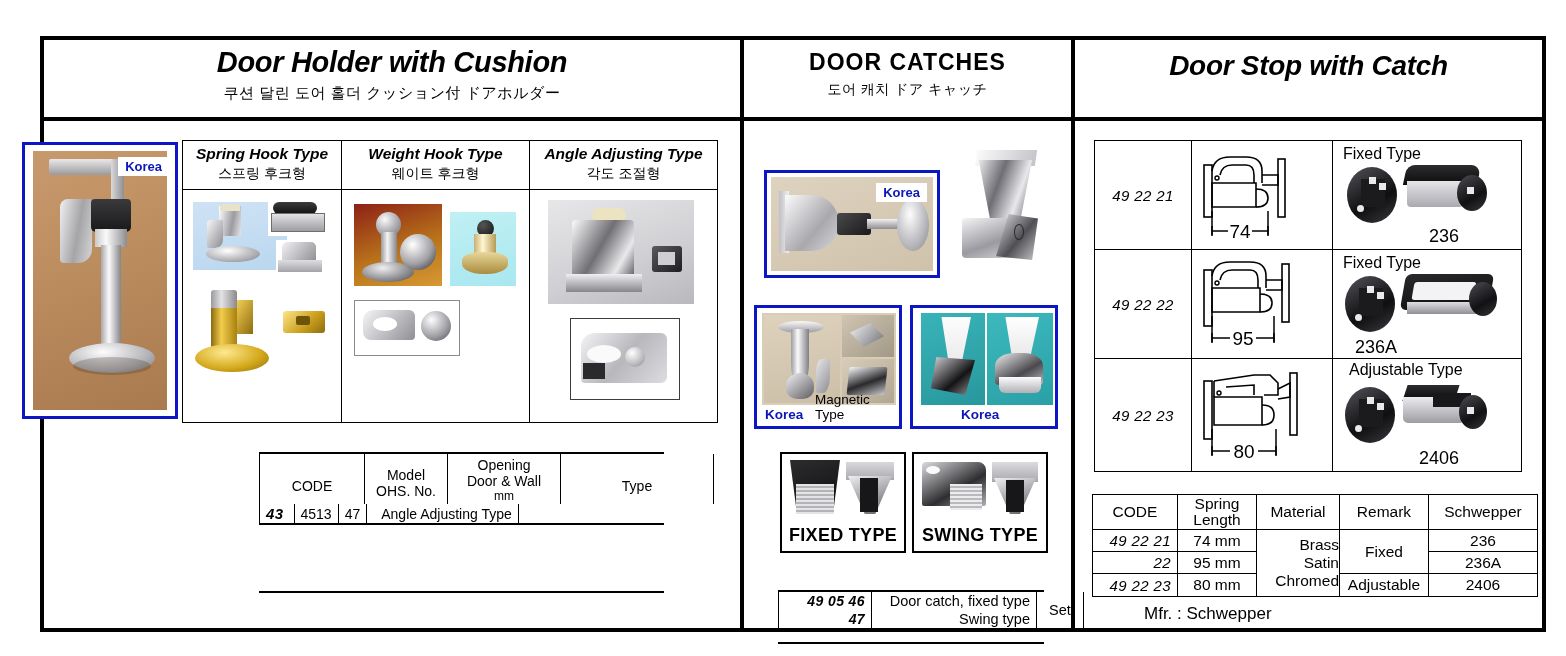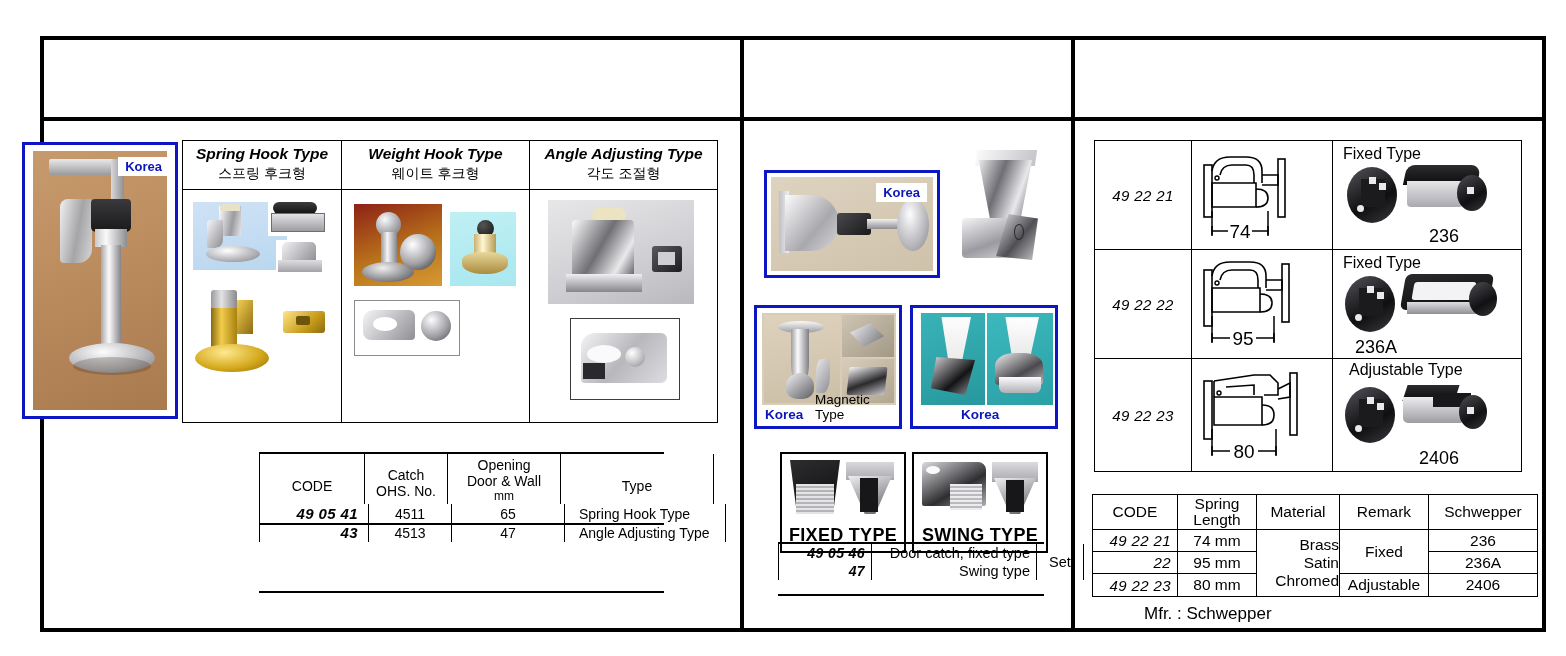--- a/index.html
+++ b/index.html
@@ -50,22 +50,33 @@
 <div id="page">
 
   <div class="hrule" style="left:40px;top:36px;width:1506px;height:4px;"></div>
   <div class="hrule" style="left:40px;top:117px;width:1506px;height:4px;"></div>
   <div class="hrule" style="left:40px;top:628px;width:1506px;height:4px;"></div>
   <div class="vrule" style="left:40px;top:36px;width:4px;height:596px;"></div>
   <div class="vrule" style="left:1542px;top:36px;width:4px;height:596px;"></div>
   <div class="vrule" style="left:740px;top:36px;width:4px;height:596px;"></div>
   <div class="vrule" style="left:1071px;top:36px;width:4px;height:596px;"></div>
 
-
-
+  <div class="panel-head" style="left:44px;top:46px;width:696px;">
+    <div class="head-en" style="font-size:29px;">Door Holder with Cushion</div>
+    <div class="head-kr">쿠션 달린 도어 홀더  クッション付 ドアホルダー</div>
+  </div>
+
+  <div class="panel-head" style="left:744px;top:49px;width:327px;">
+    <div class="head-en plain" style="font-size:23px;">DOOR  CATCHES</div>
+    <div class="head-kr" style="font-size:14px;">도어 캐치  ドア キャッチ</div>
+  </div>
+
+  <div class="panel-head" style="left:1075px;top:50px;width:467px;">
+    <div class="head-en" style="font-size:28px;">Door Stop with Catch</div>
+  </div>
 
   <div class="kframe" style="left:22px;top:142px;width:156px;height:277px;">
     <div class="photo" style="position:absolute;left:8px;top:6px;right:8px;bottom:6px;
                 background:linear-gradient(160deg,#c79a6d 0%,#bb8c5e 45%,#a97a4e 100%);">
 
       <div style="position:absolute;left:16px;top:8px;width:74px;height:16px;background:linear-gradient(180deg,#e9e9ea,#9a9a9c);border-radius:2px;"></div>
       <div style="position:absolute;left:78px;top:8px;width:13px;height:42px;background:linear-gradient(90deg,#d9d9db,#8f8f92);border-radius:2px;"></div>
 
       <div style="position:absolute;left:27px;top:48px;width:32px;height:64px;background:linear-gradient(100deg,#f0f0f2,#a5a5a8 55%,#d6d6d8);border-radius:8px 3px 14px 4px;"></div>
 
@@ -183,43 +194,37 @@
 
   <div style="position:absolute;left:259px;top:452px;">
     <div class="thinline" style="left:0;top:0;width:405px;height:2px;"></div>
     <table class="dt" style="margin-top:2px;">
       <tbody>
           <tr>
         <td style="width:92px;">
           <div style="padding:16px 0 2px;">CODE</div>
         </td>
         <td style="width:70px;">
-          <div style="padding-top:8px;">Catch</div>
+          <div style="padding-top:8px;">Model</div>
           <div>OHS. No.</div>
         </td>
         <td style="width:100px;">
           <div style="padding-top:2px;">Opening</div>
           <div>Door &amp; Wall</div>
           <div style="font-size:12px;">mm</div>
         </td>
         <td style="width:140px;">
           <div style="padding:16px 0 2px;">Type</div>
         </td>
       </tr>
     </tbody>
       </table>
     <div class="thinline" style="left:0;top:71px;width:405px;height:2px;"></div>
     <table class="dt" style="margin-top:0;">
       <tbody>
-          <tr>
-        <td class="code" style="width:92px;text-align:right;padding-right:10px;font-size:15px;">49 05 41</td>
-        <td style="width:70px;">4511</td>
-        <td style="width:100px;">65</td>
-        <td style="width:140px;text-align:left;padding-left:14px;">Spring Hook Type</td>
-      </tr>
       <tr>
         <td class="code" style="text-align:right;padding-right:10px;font-size:15px;">43</td>
         <td>4513</td>
         <td>47</td>
         <td style="text-align:left;padding-left:14px;">Angle Adjusting Type</td>
       </tr>
     </tbody>
       </table>
     <div class="thinline" style="left:0;top:139px;width:405px;height:2px;"></div>
   </div>
@@ -289,21 +294,21 @@
   <div class="photo" style="position:absolute;left:912px;top:452px;width:132px;height:97px;border:2px solid #000;background:#fff;">
     <div style="position:absolute;left:8px;top:8px;width:64px;height:44px;background:linear-gradient(150deg,#dcdce0,#2e2e31 60%,#b0b0b5);border-radius:4px 8px 2px 2px;"></div>
     <div style="position:absolute;left:12px;top:12px;width:14px;height:8px;border-radius:50%;background:#fafafa;"></div>
     <div style="position:absolute;left:36px;top:30px;width:32px;height:26px;background:repeating-linear-gradient(180deg,#ececef 0 2px,#b9b9be 2px 4px);"></div>
     <div style="position:absolute;left:78px;top:8px;width:46px;height:20px;background:linear-gradient(180deg,#dcdce0,#a7a7ac);"></div>
     <div style="position:absolute;left:80px;top:24px;width:42px;height:36px;background:linear-gradient(160deg,#f0f0f2,#5a5a5f);clip-path:polygon(0 0,100% 0,62% 100%,38% 100%);"></div>
     <div style="position:absolute;left:92px;top:26px;width:18px;height:32px;background:#17171a;"></div>
     <div style="position:absolute;left:0;right:0;bottom:5px;text-align:center;font-weight:bold;font-size:18px;letter-spacing:0.3px;">SWING TYPE</div>
   </div>
 
-  <div style="position:absolute;left:778px;top:542px;">
+  <div style="position:absolute;left:778px;top:590px;">
     <div class="thinline" style="left:0;top:0;width:266px;height:2px;"></div>
     <table class="dt" style="margin-top:2px;font-size:14.5px;">
       <tbody>
           <tr>
         <td class="code" style="width:80px;text-align:right;padding-right:6px;font-size:14px;">49 05 46</td>
         <td style="width:152px;text-align:right;padding-right:6px;">Door catch, fixed type</td>
         <td rowspan="2" style="width:34px;">Set</td>
       </tr>
       <tr>
         <td class="code" style="text-align:right;padding-right:6px;font-size:14px;">47</td>

